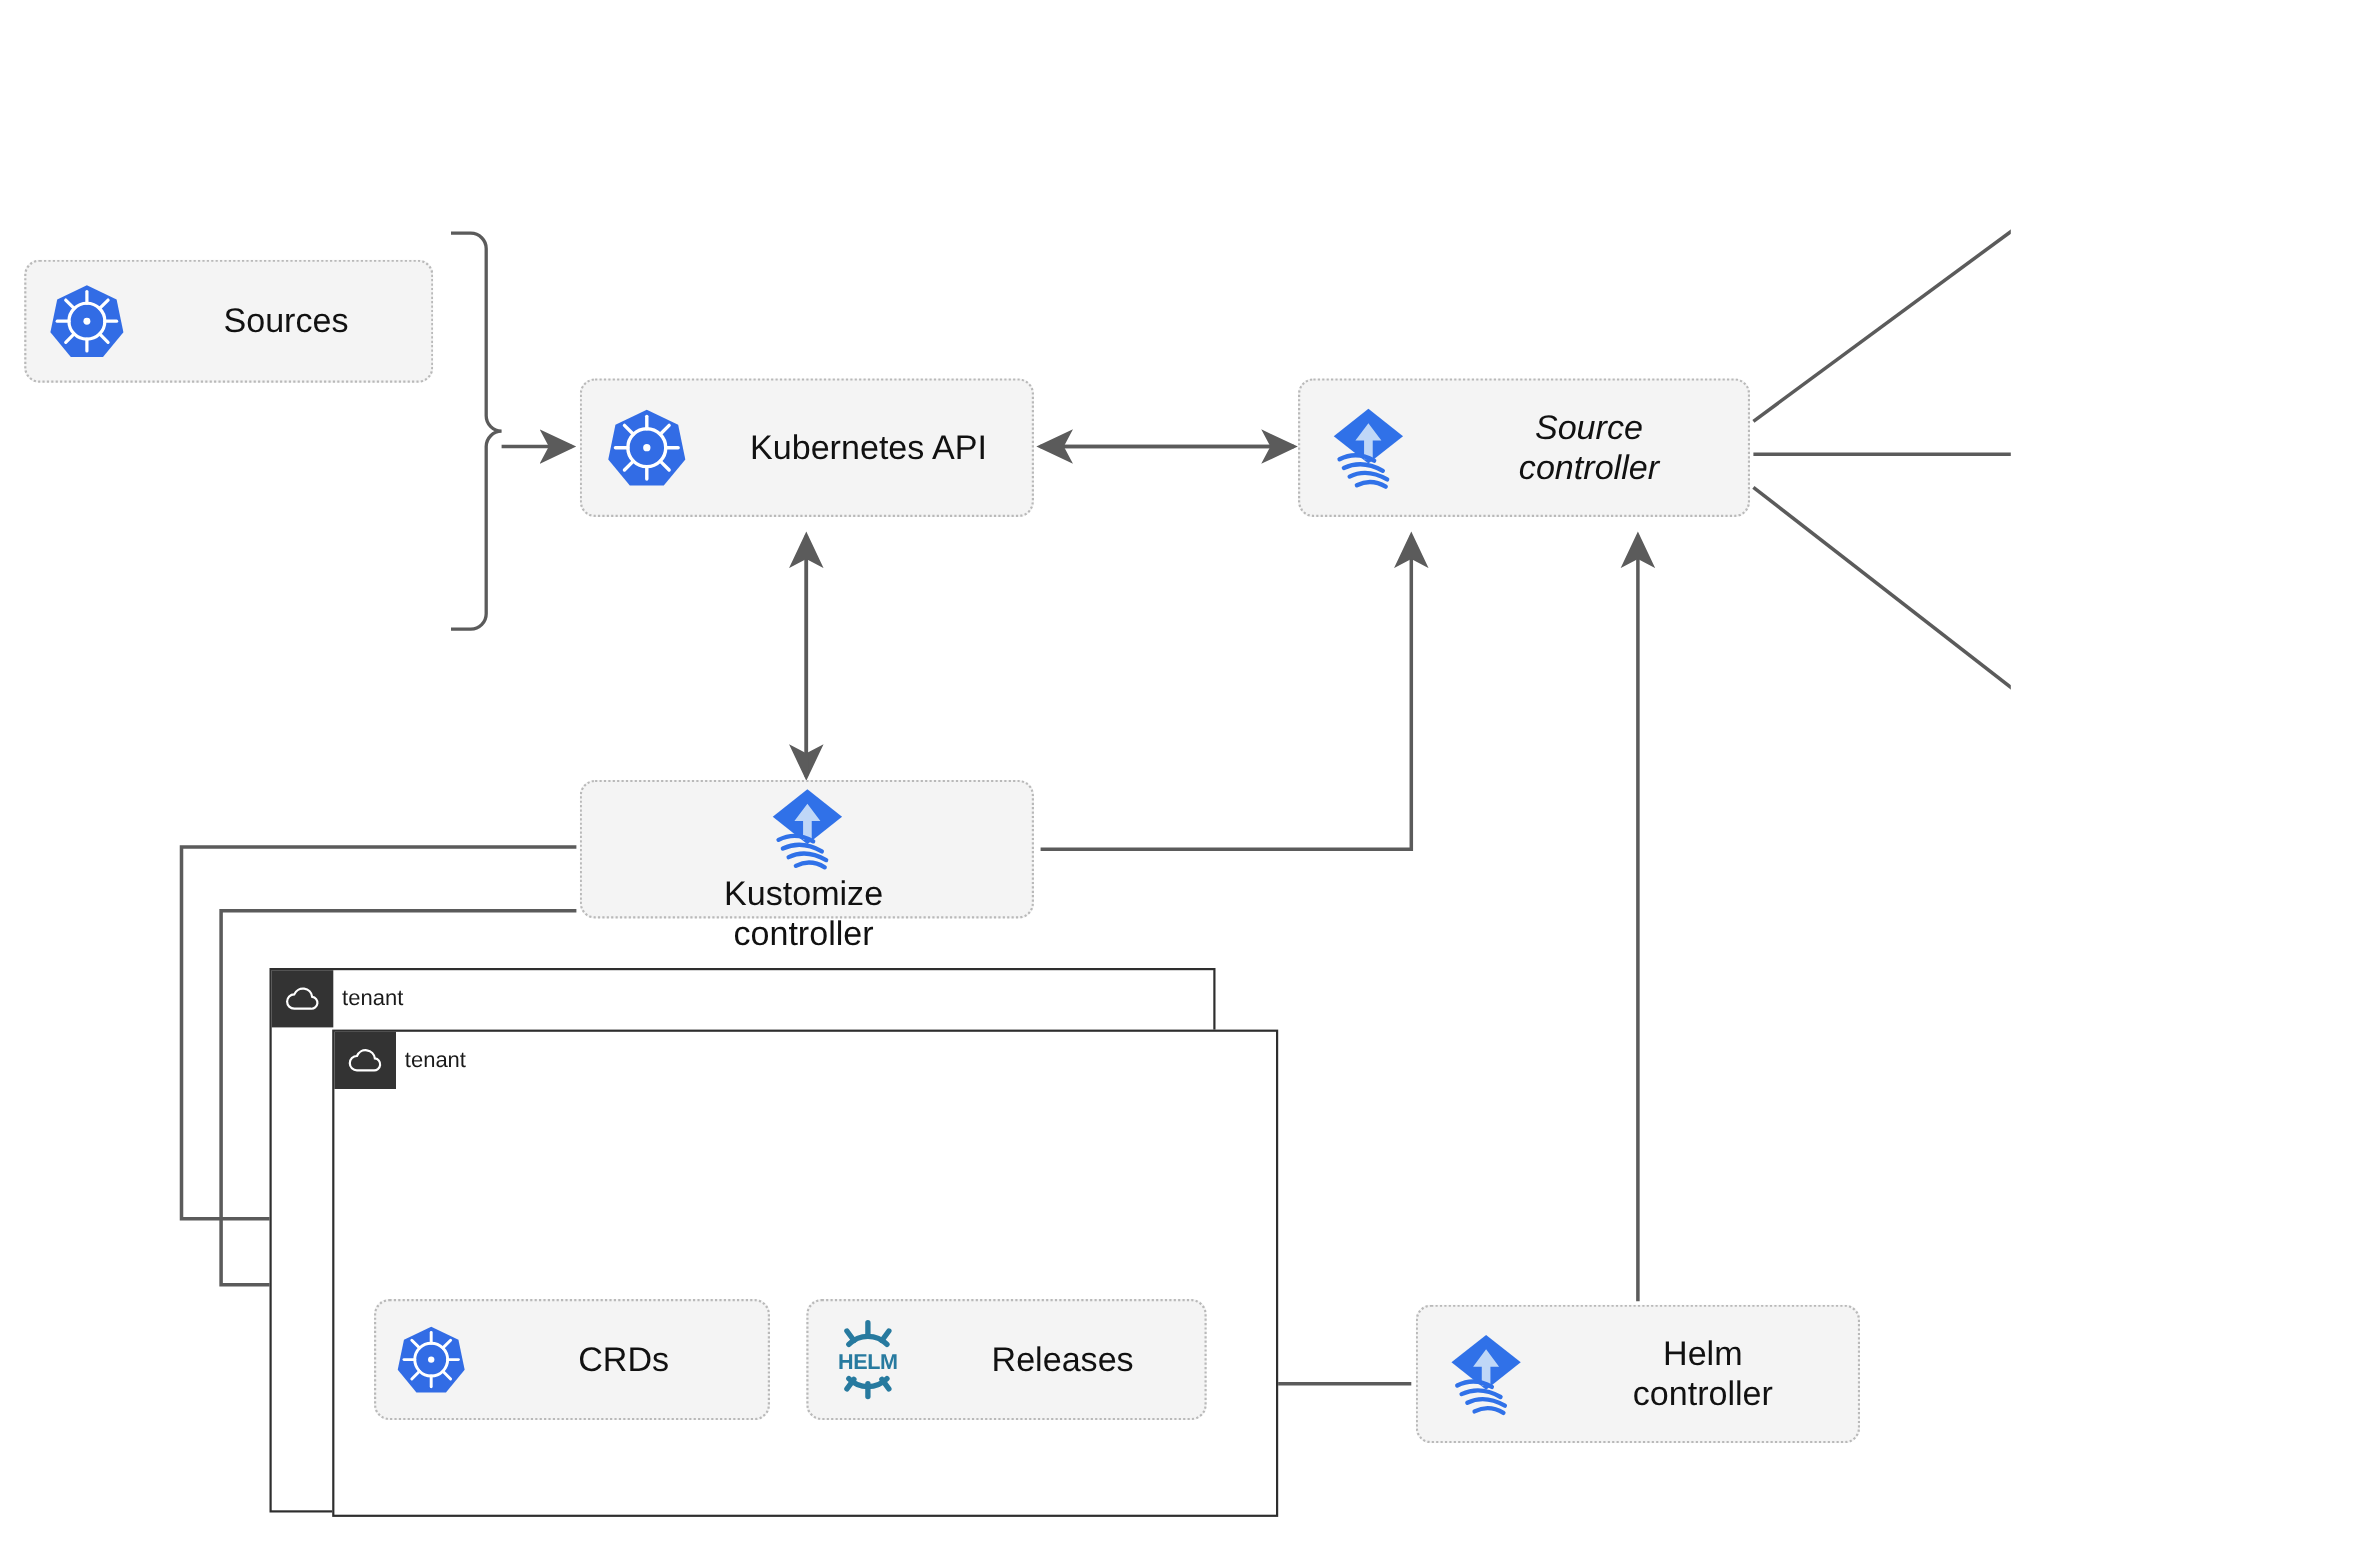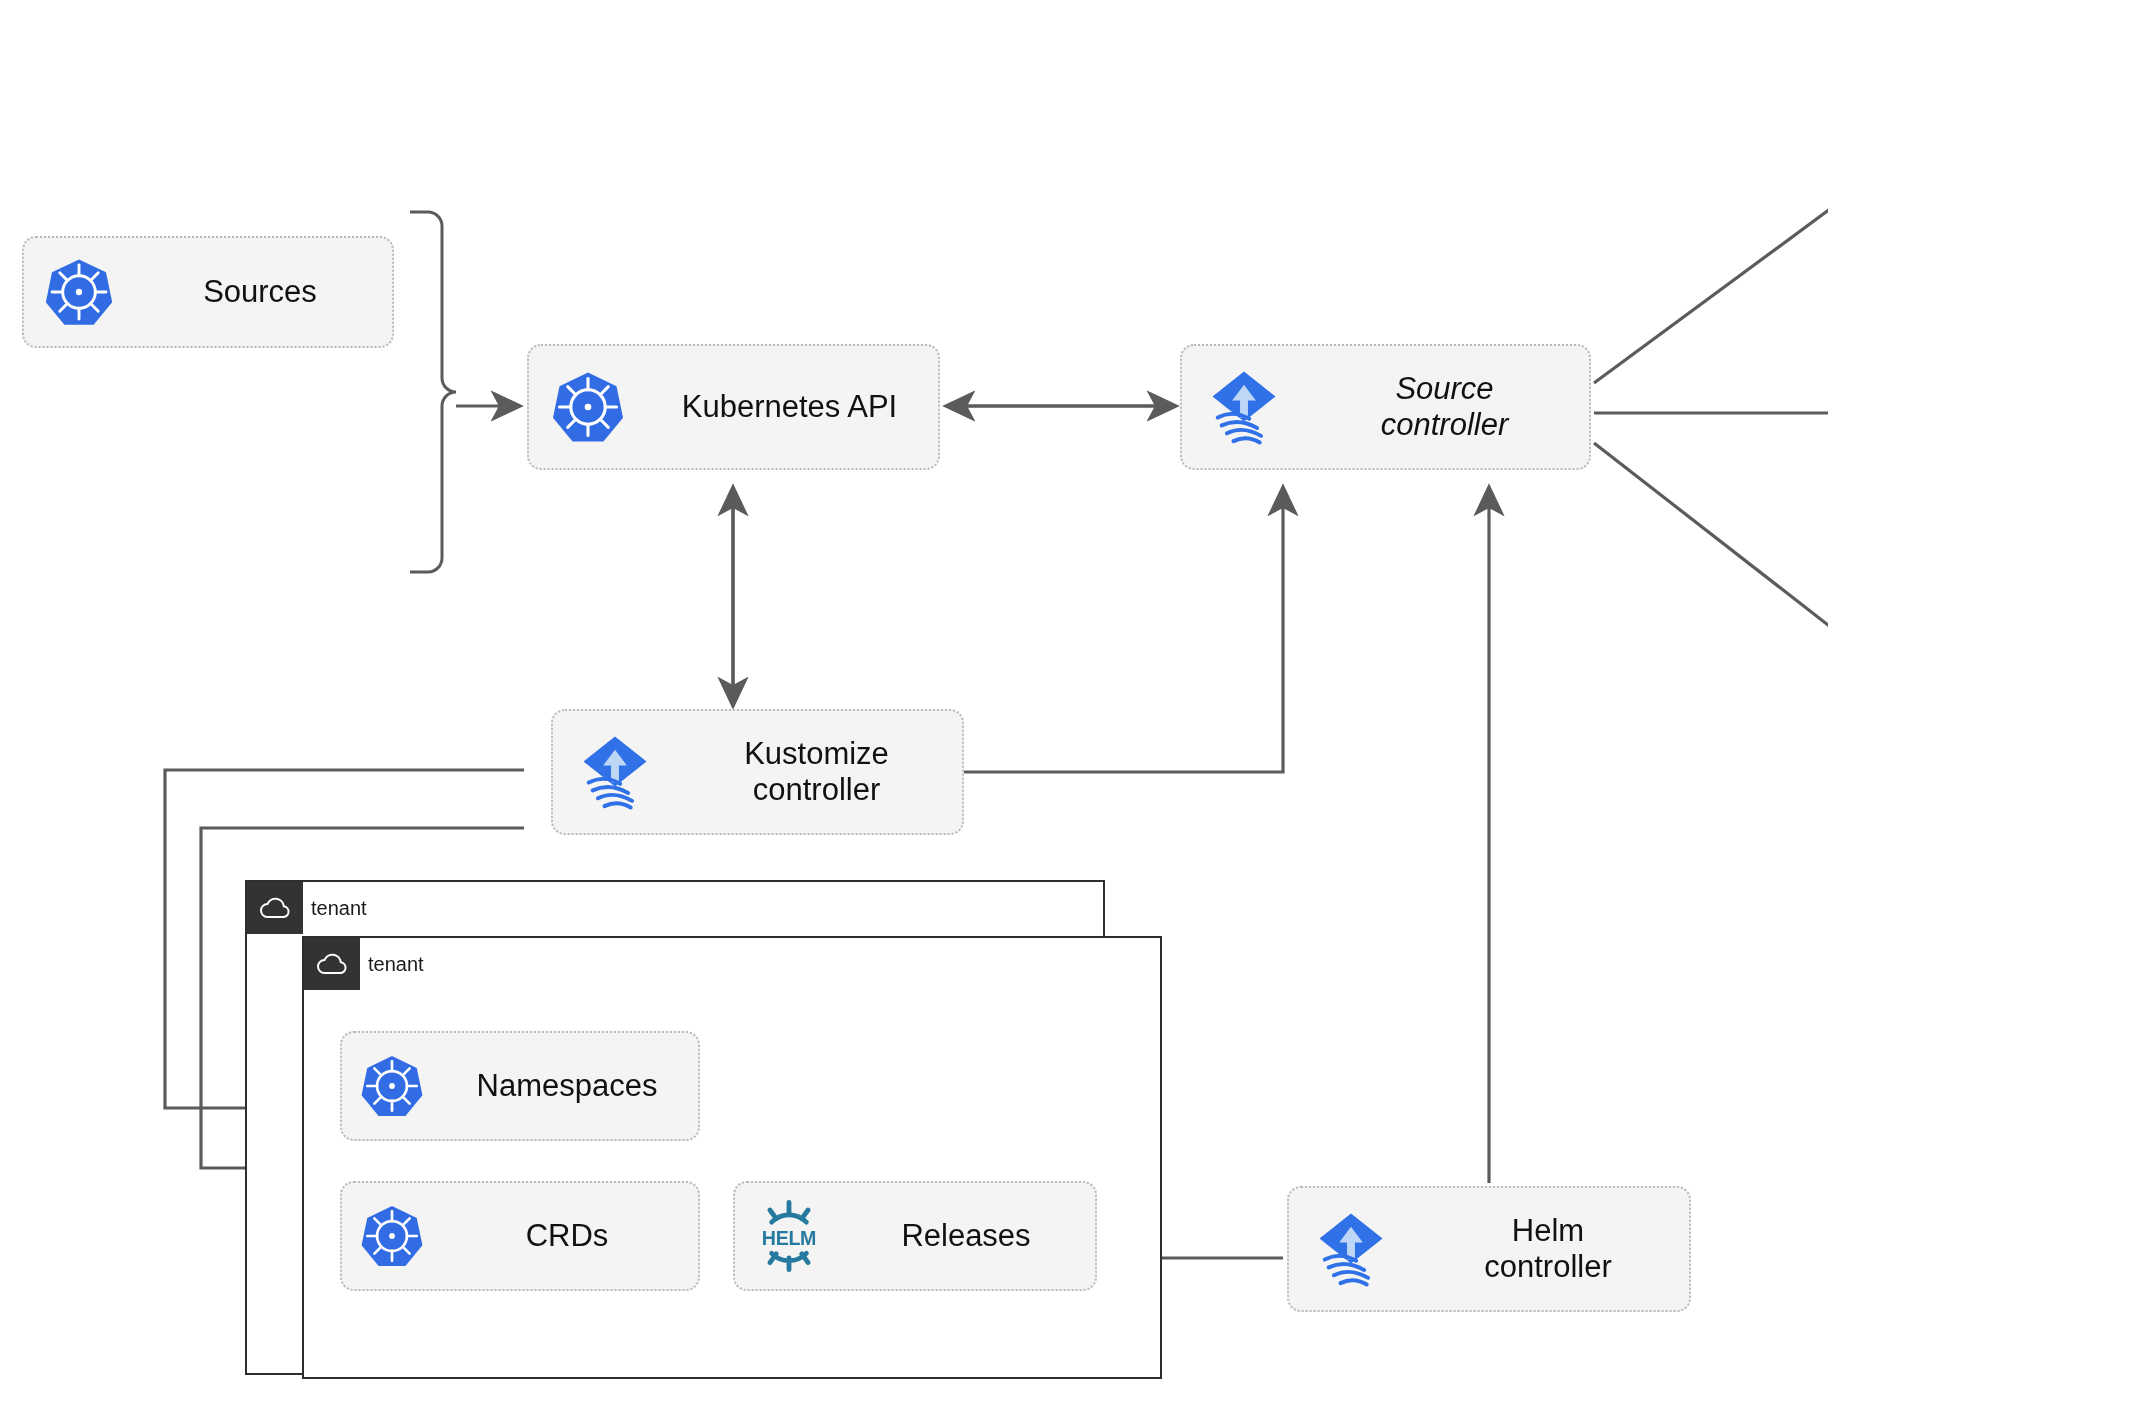--- a/index.html
+++ b/index.html
@@ -162,21 +162,21 @@
           <path d="M15 46 Q 28 40 42 48"></path>
           <path d="M19 52 Q 31 46 45 54"></path>
           <path d="M24 58 Q 34 53 44 59"></path>
         </g>
       </svg>
     </span>
     <span class="lbl">Source
 controller</span>
   </div>
 
-  <div class="node" style="left:551px;top:709px;width:413px;height:126px;">
+  <div class="node" style="left:527px;top:709px;width:413px;height:126px;flex-direction:column;">
     <span class="ico" style="width:124px;">
       <svg width="84" height="84" viewBox="0 0 64 64">
         <path d="M32 5 L56 24 L32 43 L8 24 Z" fill="#3071E8"></path>
         <path d="M32 15 L41 27 L35 27 L35 40 L29 40 L29 27 L23 27 Z" fill="#BFD7F7"></path>
         <g stroke="#3071E8" stroke-width="3" fill="none" stroke-linecap="round">
           <path d="M12 40 Q 24 34 36 41"></path>
           <path d="M15 46 Q 28 40 42 48"></path>
           <path d="M19 52 Q 31 46 45 54"></path>
           <path d="M24 58 Q 34 53 44 59"></path>
         </g>
@@ -278,40 +278,20 @@
 
   <div class="tenant" style="left:302px;top:936px;width:860px;height:443px;z-index:4;">
     <div class="tenant-tab">
       <svg width="34" height="26" viewBox="0 0 34 26">
         <path d="M9.5 22 a6.5 6.5 0 0 1 0 -13 a8.5 8.5 0 0 1 16.3 2.2 a5.4 5.4 0 0 1 -1.3 10.8 Z" fill="none" stroke="#fff" stroke-width="2"></path>
       </svg>
     </div>
     <div class="tenant-title">tenant</div>
   </div>
 
-  <div class="node" style="left:340px;top:1031px;width:360px;height:110px;z-index:6;">
-    <span class="ico" style="width:100px;">
-      <svg width="66" height="66" viewBox="0 0 64 64">
-        <path d="M32 3 L56 14.5 L61.5 41 L45 61 L19 61 L2.5 41 L8 14.5 Z" fill="#326CE5"></path>
-        <g fill="none" stroke="#fff" stroke-width="2.6" stroke-linecap="round">
-          <circle cx="32" cy="32" r="14.5"></circle>
-          <circle cx="32" cy="32" r="2.8" fill="#fff" stroke="none"></circle>
-          <path d="M32 17.5 V 8"></path>
-            <path d="M32 46.5 V 56"></path>
-          <path d="M17.5 32 H 8"></path>
-            <path d="M46.5 32 H 56"></path>
-          <path d="M21.7 21.7 L 14.9 14.9"></path>
-            <path d="M42.3 42.3 L 49.1 49.1"></path>
-          <path d="M21.7 42.3 L 14.9 49.1"></path>
-            <path d="M42.3 21.7 L 49.1 14.9"></path>
-        </g>
-      </svg>
-    </span>
-    <span class="lbl">Namespaces</span>
-  </div>
 
 
   <div class="node" style="left:340px;top:1181px;width:360px;height:110px;z-index:6;">
     <span class="ico" style="width:100px;">
       <svg width="66" height="66" viewBox="0 0 64 64">
         <path d="M32 3 L56 14.5 L61.5 41 L45 61 L19 61 L2.5 41 L8 14.5 Z" fill="#326CE5"></path>
         <g fill="none" stroke="#fff" stroke-width="2.6" stroke-linecap="round">
           <circle cx="32" cy="32" r="14.5"></circle>
           <circle cx="32" cy="32" r="2.8" fill="#fff" stroke="none"></circle>
           <path d="M32 17.5 V 8"></path>

